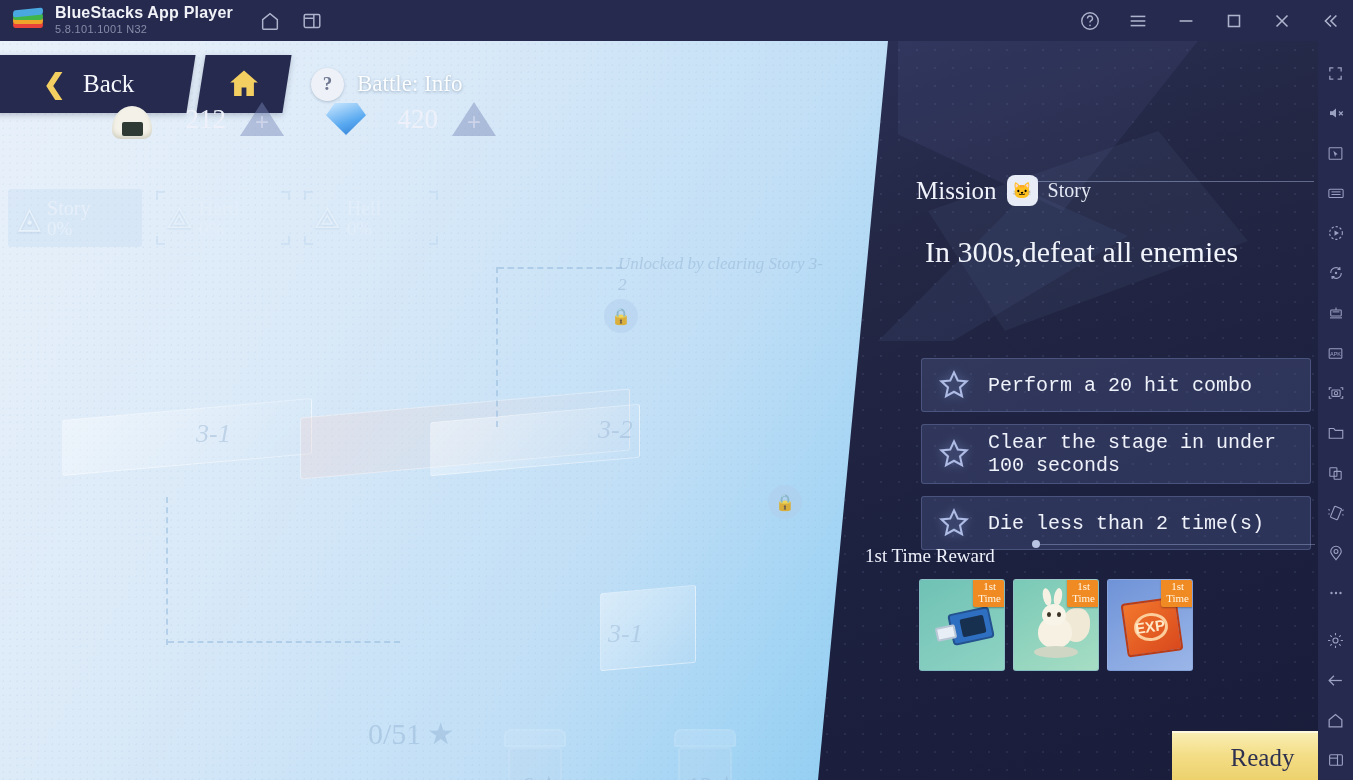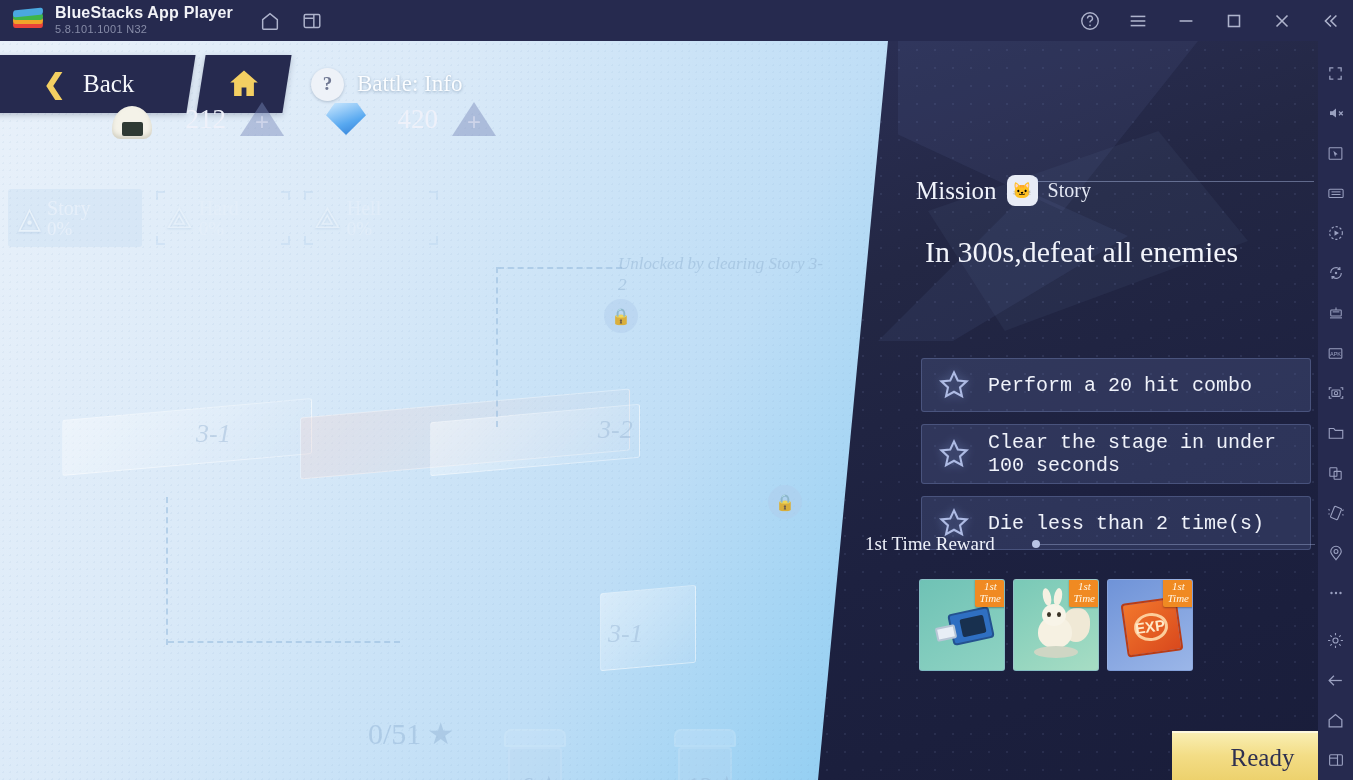--- a/index.html
+++ b/index.html
@@ -145,34 +145,33 @@
   .mission-desc { position:absolute; top:194px; left:925px; color:#f2f4fb; font-size:30px; }
 
   .objs { position:absolute; top:317px; left:921px; width:390px; display:flex; flex-direction:column; gap:12px;font-family:Liberation Mono, monospace; }
   .obj {
     min-height:50px; background: rgba(96,112,165,.26); border:1px solid rgba(135,152,205,.30);
     border-radius:3px; display:flex; align-items:center; gap:14px; padding:6px 12px; cursor:pointer;
   }
   .obj .star { width:40px; height:40px; flex:none; color:#aebbe4; display:flex; align-items:center; justify-content:center; filter: drop-shadow(0 0 5px rgba(150,180,240,.45)); }
   .obj .otext { color:#eff2fa; font-size:20px; line-height:1.15; }
 
-  .reward-label { position:absolute; top:492px; left:865px; color:#eef1fa; font-size:19px; }
+  .reward-label { position:absolute; top:504px; left:865px; color:#eef1fa; font-size:19px; }
   .rline { position:absolute; top:503px; left:1035px; width:280px; height:1px; background:rgba(175,190,230,.38); }
   .rdot { position:absolute; top:499px; left:1032px; width:8px; height:8px; border-radius:50%; background:#b9c4e4; }
 
   .rewards { position:absolute; top:538px; left:919px; display:flex; gap:11px; }
   .ritem { position:absolute; width:86px; height:92px; border-radius:3px; overflow:hidden; cursor:pointer; border:1px solid rgba(150,168,215,.35); }
   .r1 { left:0;   top:0; background: linear-gradient(150deg,#6fc2b5,#8fd3c3); }
   .r2 { left:94px; top:0; background: linear-gradient(150deg,#79c9b7,#a7ddc4); }
   .r3 { left:188px;top:0; background: linear-gradient(150deg,#6f93d8,#9bb6e8); }
   .badge {
     position:absolute; right:-2px; top:-2px; background:#f08a22; color:#fff7e6;
     font-size:11px; line-height:1.05; padding:3px 5px; text-align:center; border-radius:2px;
     box-shadow:0 1px 2px rgba(0,0,0,.3);
-    font-style:italic;
   }
   .usb { position:absolute; left:16px; top:26px; width:56px; height:40px; }
   .usb .body{ position:absolute; right:0; top:4px; width:42px; height:32px; background:#2f6fc2; border:2px solid #24528f; border-radius:4px; transform: rotate(-12deg); }
   .usb .scr { position:absolute; right:7px; top:11px; width:24px; height:18px; background:#18304f; border-radius:2px; transform: rotate(-12deg); }
   .usb .plug{ position:absolute; left:0; top:20px; width:20px; height:14px; background:#e8eef6; border:2px solid #b8c6d6; border-radius:2px; transform: rotate(-12deg); }
   .bunny { position:absolute; left:14px; top:14px; width:60px; height:66px; }
   .bunny .tail{ position:absolute; right:-2px; top:14px; width:28px; height:34px; background:#f0e9d6; border-radius:50% 40% 50% 50%; }
   .bunny .bod { position:absolute; left:10px; top:22px; width:34px; height:32px; background:#f6f1e2; border-radius:50% 50% 45% 45%; }
   .bunny .hed { position:absolute; left:14px; top:10px; width:24px; height:22px; background:#f8f4e8; border-radius:50%; }
   .bunny .ear { position:absolute; width:8px; height:18px; background:#f6f1e2; border-radius:50%; top:-6px; }

